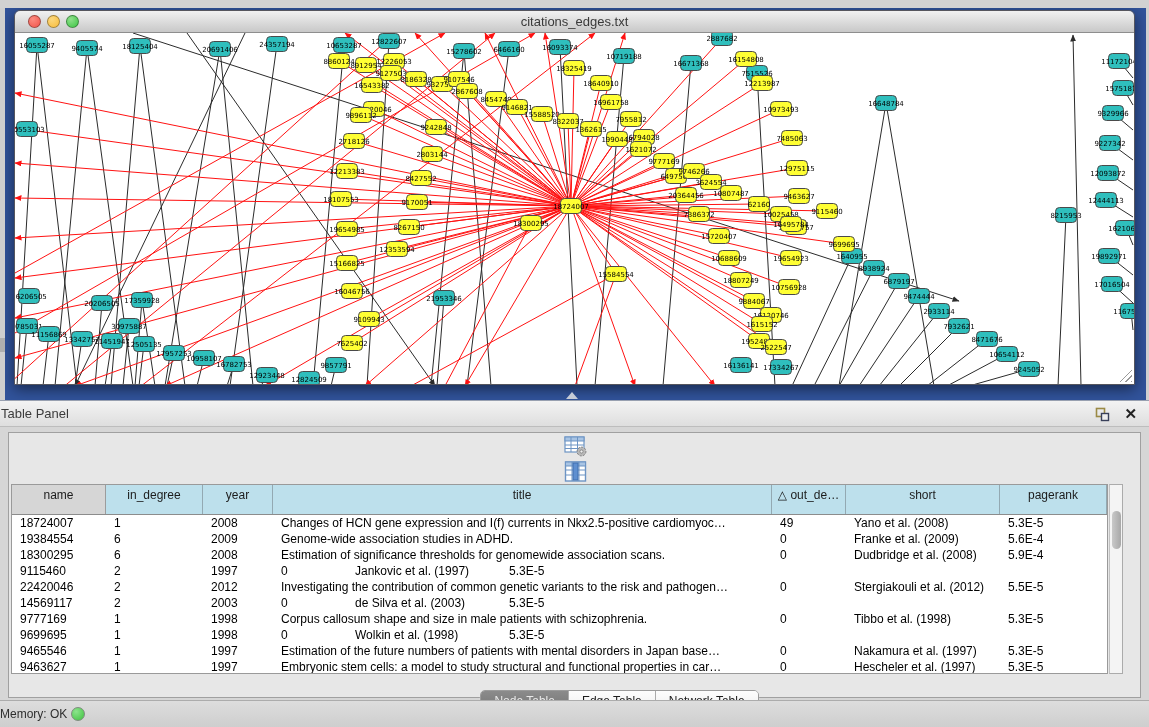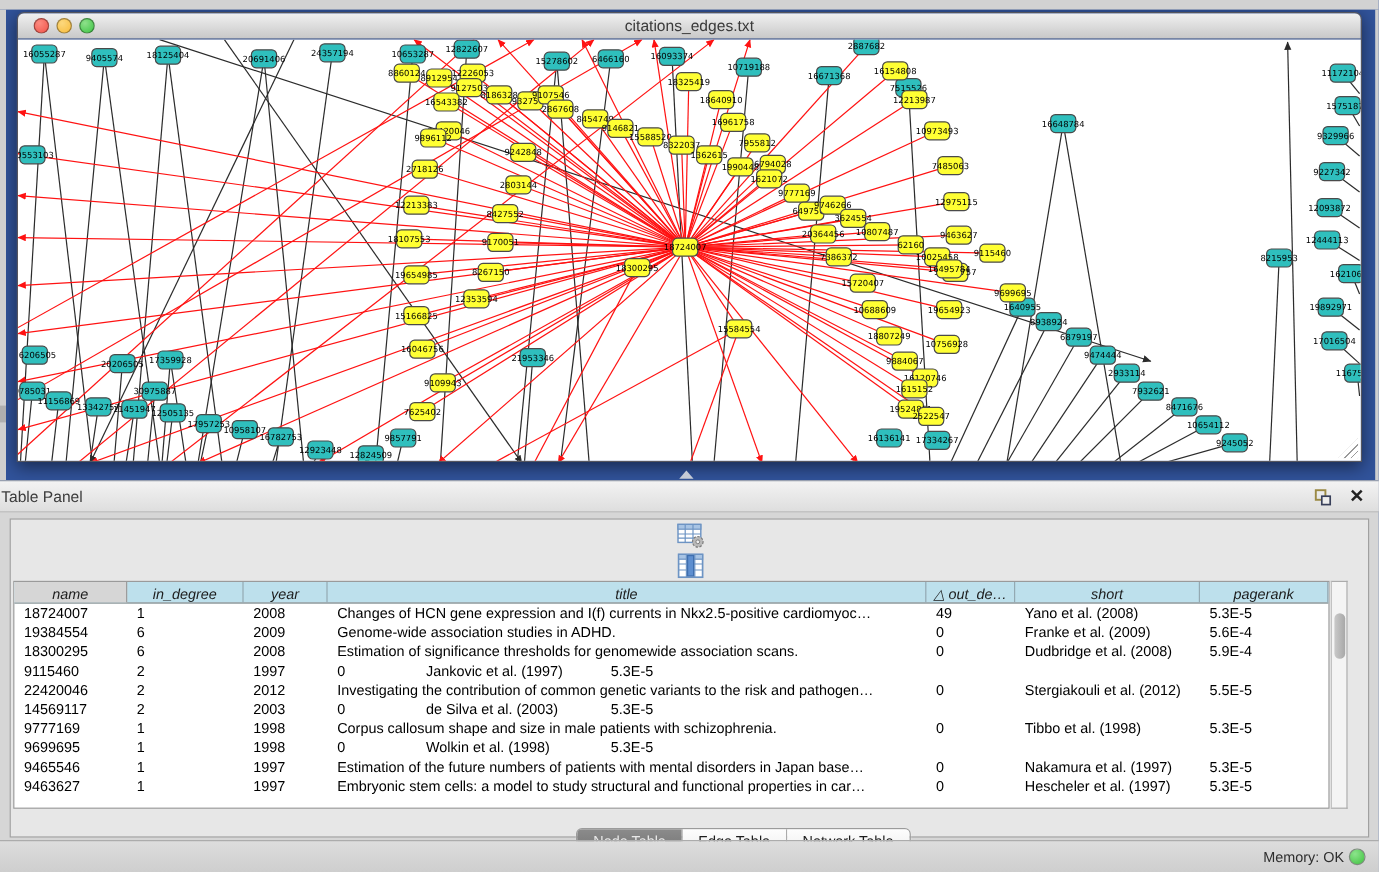--- a/index.html
+++ b/index.html
@@ -45,21 +45,21 @@
   .tbicon { width:27px; height:27px; display:flex; align-items:center; justify-content:center; margin-right:9px; }
   .tbicon svg { display:block; }
   .fx { font-family:"Liberation Serif", serif; font-style:italic; font-weight:bold; font-size:15px; color:#111;
         margin-right:12px; white-space:nowrap; }
   .combo { width:392px; height:23px; background:linear-gradient(#FFFFFF,#EFEFEF); border:1px solid #A3A3A3;
            border-radius:5px; display:flex; align-items:center; padding:0 6px 0 10px; box-shadow:0 1px 0 rgba(255,255,255,.7); }
   .combo .cval { font-size:13px; color:#111; flex:1; }
 
   .table-wrap { position:absolute; left:2px; top:51px; width:1097px; height:190px; background:#FFFFFF;
                 border:1px solid #9A9A9A; display:flex; flex-direction:column; }
-  .thead { display:flex; height:18px; background:#BDE0EC; border-bottom:1px solid #8C8C8C;font-style:italic; }
+  .thead { display:flex; height:30px; background:#BDE0EC; border-bottom:1px solid #8C8C8C; }
   .th { font-size:12px; color:#1c1c1c; text-align:center; line-height:21px; border-right:1px solid #93A9B2;
         overflow:hidden; white-space:nowrap; }
   .th.c0 { background:#D6D6D6; border-right:1px solid #9C9C9C; }
   .tbody { flex:1; overflow:hidden; }
   .tr { display:flex; height:16px; }
   .td { font-size:12px; color:#000; line-height:16px; padding-left:8px; white-space:nowrap; overflow:hidden; }
   .c0{width:94px;} .c1{width:97px;} .c2{width:70px;} .c3{width:499px;} .c4{width:74px;} .c5{width:154px;} .c6{width:97px; flex:1;}
 
   .vscroll { position:absolute; left:1100px; top:51px; width:14px; height:190px; background:#F4F4F4;
              border:1px solid #ABABAB; border-left:1px solid #C2C2C2; }
@@ -70,21 +70,21 @@
   .segwrap { display:flex; transform:translateX(45px); border-radius:5px; overflow:hidden;
              border:1px solid #9B9B9B; box-shadow:0 1px 1px rgba(255,255,255,.8); }
   .seg { height:20px; line-height:20px; padding:0 13px; font-size:12px; background:linear-gradient(#FDFDFD,#EFEFEF);
          color:#1c1c1c; border-right:1px solid #ABABAB; cursor:default; }
   .seg:last-child { border-right:none; }
   .seg.sel { background:linear-gradient(#8B8B8B,#757575); color:#E9E9E9; }
 
   
   .statusbar { position:absolute; left:0; top:700px; width:1149px; height:27px;
                background:linear-gradient(#DDDDDD,#CECECE); border-top:1px solid #ACACAC;
-               display:flex; align-items:center; justify-content:flex-end; padding-right:11px; gap:4px; }
+               display:flex; align-items:center; justify-content:flex-start; padding-right:11px; gap:4px; }
   .memtext { font-size:12px; color:#2e2e2e; }
   .memdot { width:14px; height:14px; border-radius:50%; border:1px solid #7d8d7d;
             background:radial-gradient(circle at 35% 30%, #8CE48C, #3FC23F); }
 </style>
 </head>
 <body>
 
 <div class="desktop">
   <div class="window">
     <div class="titlebar">

